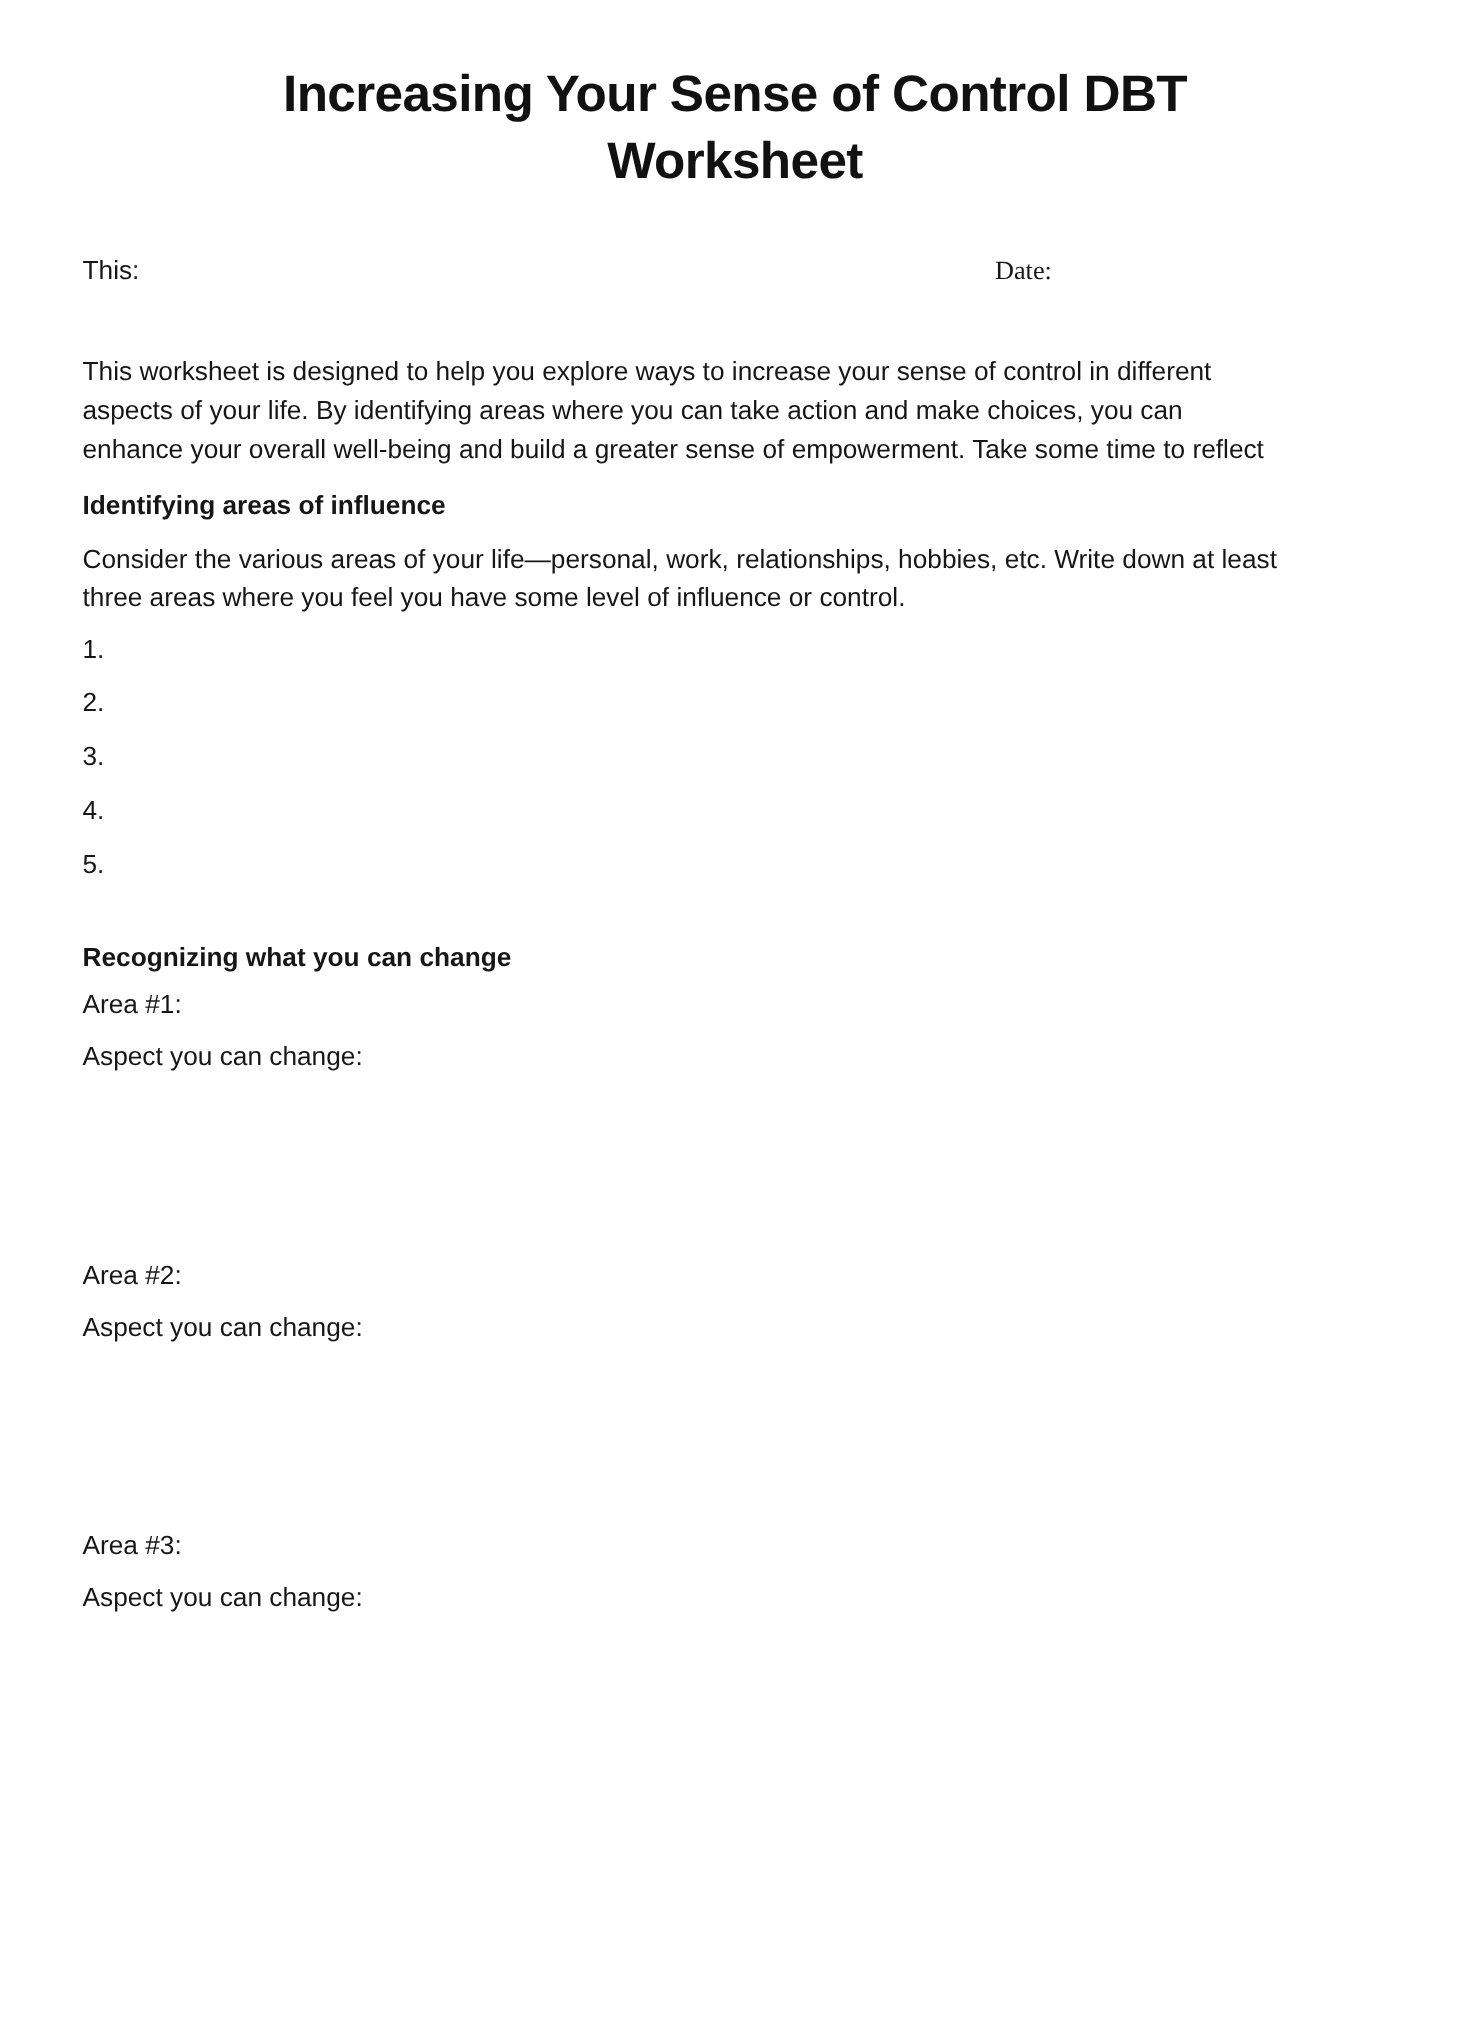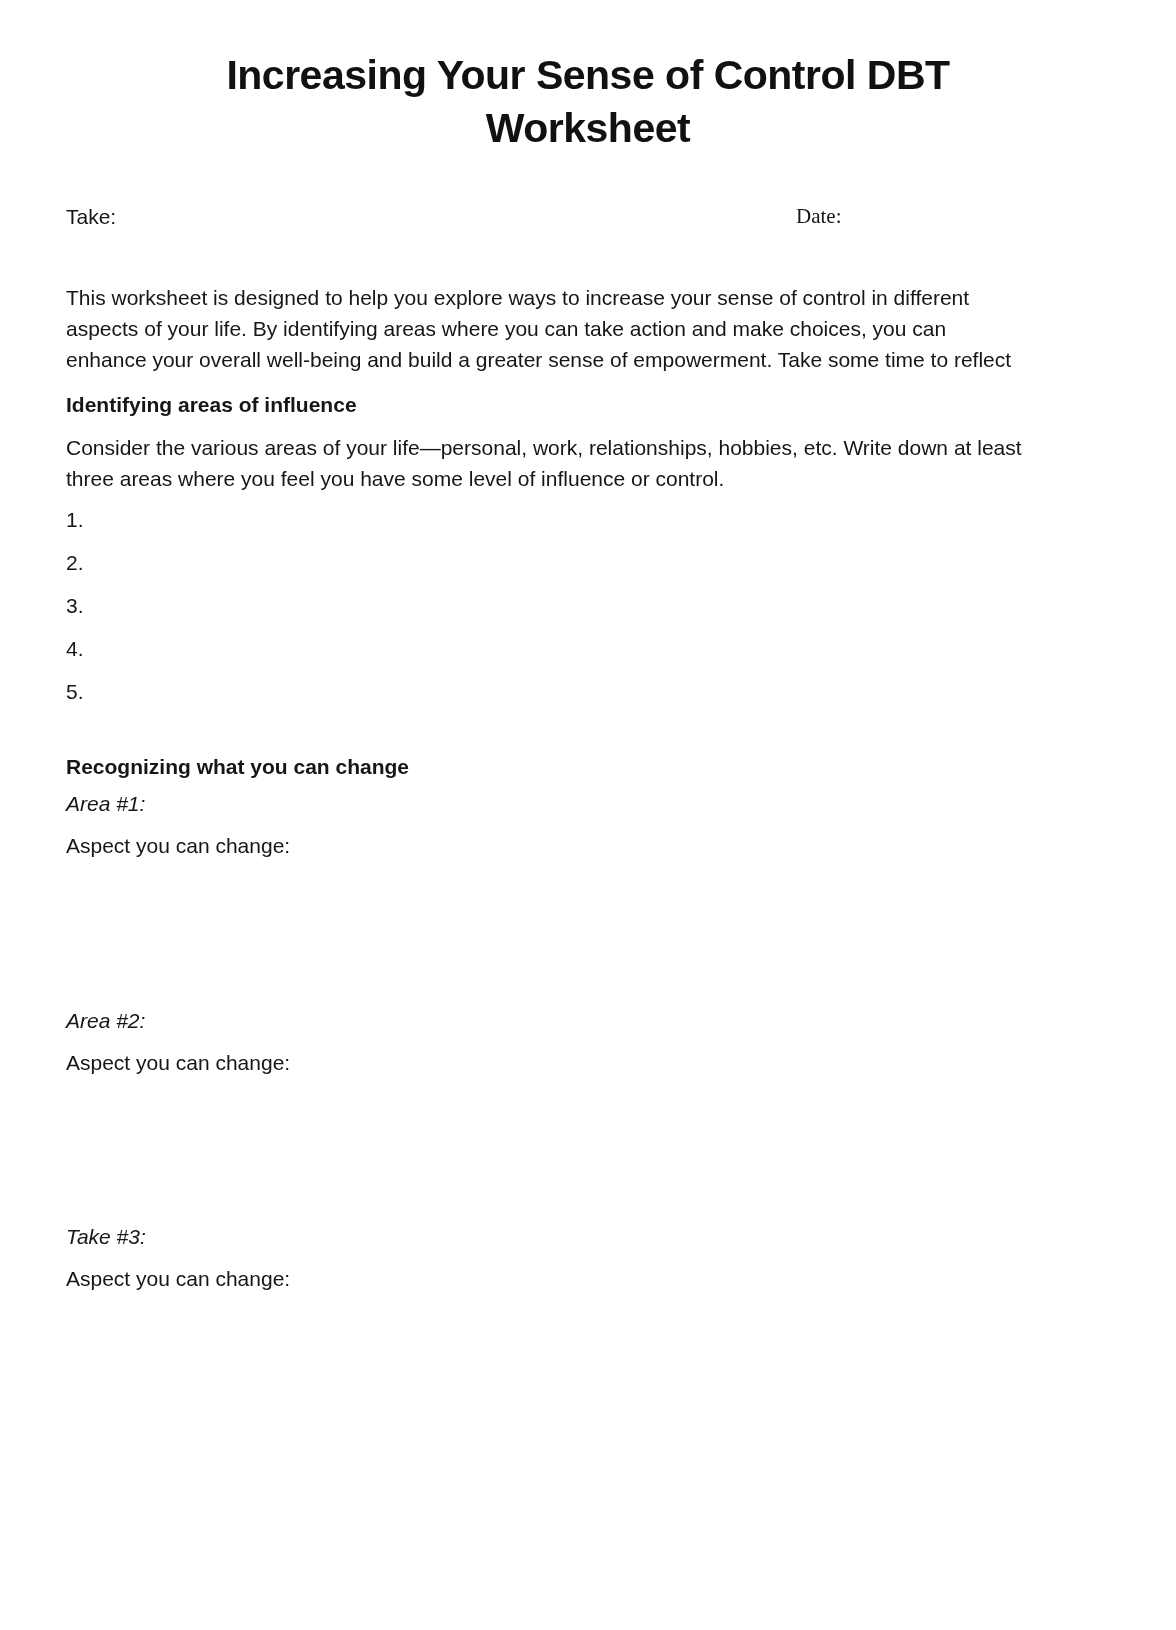--- a/index.html
+++ b/index.html
@@ -71,40 +71,39 @@
     line-height: 31px;
     margin-bottom: 12px;
   }
 
   .area-block { margin-top: 144px; }
   .area-block.first { margin-top: 6px; }
   .area-block.third { margin-top: 143px; }
   .area-label {
     font-size: 21px;
     line-height: 31px;
-    font-style: italic;
   }
   .aspect-prompt {
     font-size: 21px;
     line-height: 31px;
     margin-top: 11px;
   }
 </style>
 </head>
 <body>
 
 <div class="page">
 
   <h1 class="doc-title">
     <span class="tl">Increasing Your Sense of Control DBT</span>
     <span class="tl">Worksheet</span>
   </h1>
 
   <div class="name-date">
-    <span class="name-label">Take:</span>
+    <span class="name-label">This:</span>
     <span class="date-label">Date:</span>
   </div>
 
   <p class="para intro">
     <span class="ln">This worksheet is designed to help you explore ways to increase your sense of control in different</span>
     <span class="ln">aspects of your life. By identifying areas where you can take action and make choices, you can</span>
     <span class="ln">enhance your overall well-being and build a greater sense of empowerment. Take some time to reflect</span>
   </p>
 
   <h2 class="sec-heading">Identifying areas of influence</h2>
@@ -129,17 +128,17 @@
     <div class="area-label">Area #1:</div>
     <div class="aspect-prompt">Aspect you can change:</div>
   </div>
 
   <div class="area-block">
     <div class="area-label">Area #2:</div>
     <div class="aspect-prompt">Aspect you can change:</div>
   </div>
 
   <div class="area-block third">
-    <div class="area-label">Take #3:</div>
+    <div class="area-label">Area #3:</div>
     <div class="aspect-prompt">Aspect you can change:</div>
   </div>
 
 </div>
 
 </body></html>

